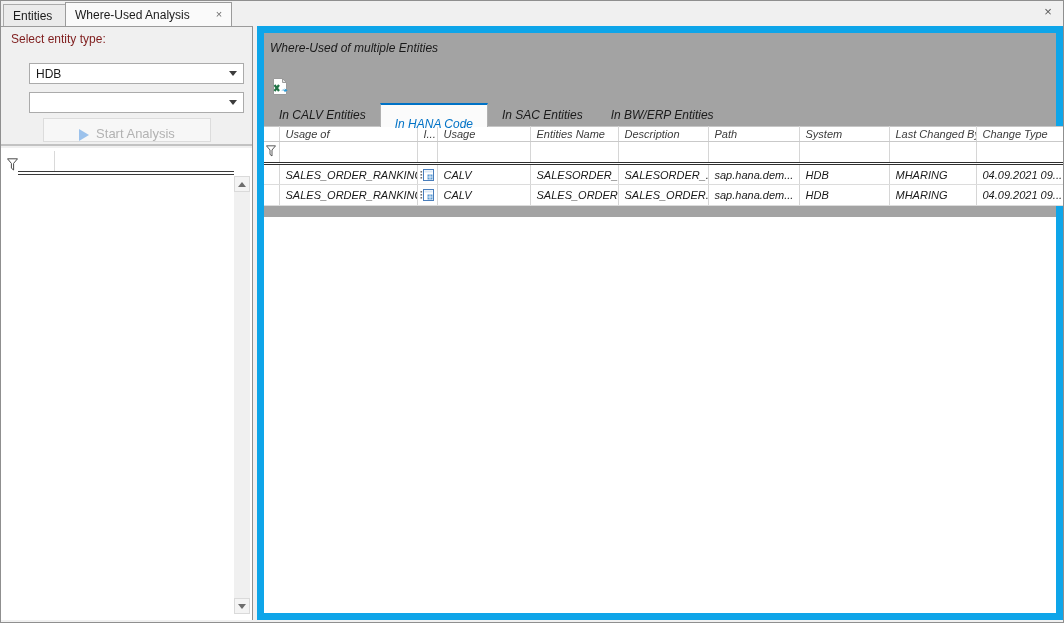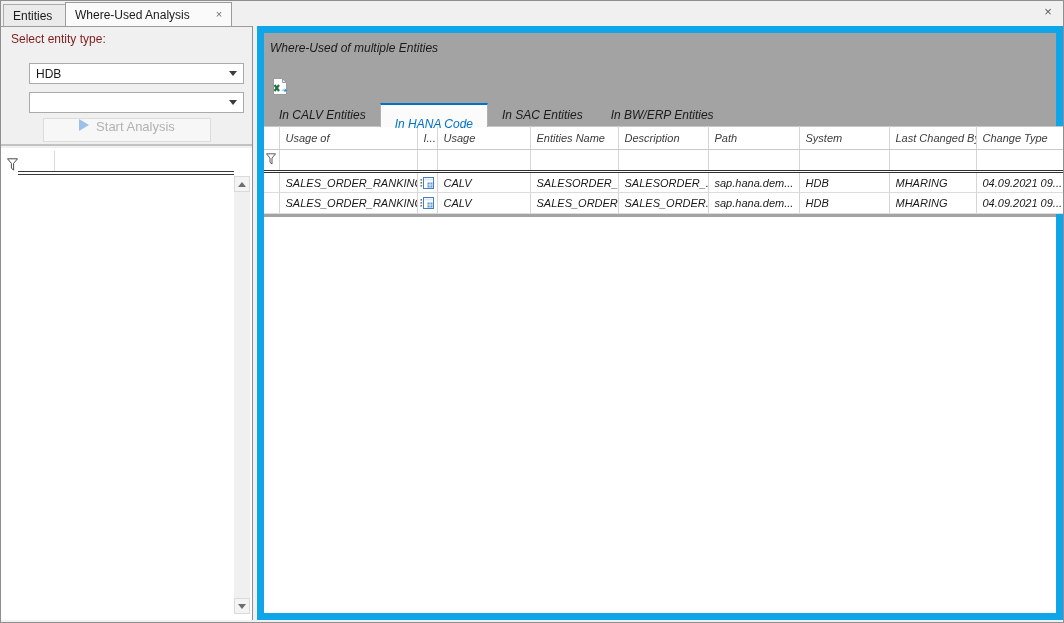--- a/index.html
+++ b/index.html
@@ -14,21 +14,21 @@
   .tab-close { font-size:11px; color:#6e6e6e; line-height:1; }
   .panel-close { position:absolute; right:7px; top:3px; font-size:13px; color:#5a5a5a; width:16px; height:16px; text-align:center; line-height:16px; }
 
   
   .left-panel { position:absolute; left:0; top:25px; width:252px; bottom:2px; background:#f0f0f0; border-top:1px solid #9b9b9b; border-right:1px solid #8f8f8f; }
   .group-title { padding:5px 10px 4px 10px; font-size:12px; color:#7f1d1d; }
   .combo { position:absolute; left:28px; width:215px; height:21px; background:#fff; border:1px solid #ababab; display:flex; align-items:center; padding:0 6px; font-size:12px; color:#1a1a1a; }
   .combo1 { top:36px; } .combo2 { top:65px; }
   .combo-value { flex:1; }
   .combo-arrow { width:0; height:0; border-left:4px solid transparent; border-right:4px solid transparent; border-top:5px solid #3c3c3c; }
-  .start-btn { position:absolute; left:42px; top:91px; width:168px; height:24px; background:#f7f7f7; border:1px solid #dcdcdc; display:flex; align-items:flex-start; justify-content:center; gap:7px; font-family:"Liberation Sans",sans-serif; font-size:13px; color:#b2b2b2; }
+  .start-btn { position:absolute; left:42px; top:91px; width:168px; height:24px; background:#f7f7f7; border:1px solid #dcdcdc; display:flex; align-items:flex-end; justify-content:center; gap:7px; font-family:"Liberation Sans",sans-serif; font-size:13px; color:#b2b2b2; }
   .play-icon { width:0; height:0; border-top:6px solid transparent; border-bottom:6px solid transparent; border-left:10px solid #9cc2ec; }
   .groupbox { position:absolute; left:0; top:0; width:100%; height:119px; border-bottom:2px solid #c2c2c2; }
   .left-tree { position:absolute; left:0; top:121px; right:0; bottom:0; background:#fff; }
   .funnel-l { position:absolute; left:6px; top:9px; }
   .tree-header { position:absolute; left:17px; top:3px; height:20px; width:216px; background:#fff; }
   .tree-col-divider { position:absolute; left:36px; top:0; bottom:0; width:1px; background:#d9d9d9; }
   .tree-sep { position:absolute; left:17px; top:23px; width:216px; height:4px; border-top:1px solid #3a3a3a; border-bottom:1px solid #3a3a3a; background:#fff; }
   .vscroll { position:absolute; right:2px; top:28px; width:16px; bottom:6px; background:#f0f0f0; }
   .scroll-btn { position:absolute; left:0; width:16px; height:16px; background:#f4f4f4; border:1px solid #dadada; display:flex; align-items:center; justify-content:center; }
   .scroll-btn.up { top:0; } .scroll-btn.down { bottom:0; }
@@ -37,21 +37,21 @@
 
   
   .right-panel { position:absolute; left:256px; top:25px; width:806px; bottom:2px; background:#a3a3a3; border:7px solid #0ea5e9;font-style:italic; }
   .rp-title { position:absolute; left:6px; top:8px; font-size:12px; color:#1a1a1a; }
   .export-btn { position:absolute; left:5px; top:44px; width:22px; height:22px; background:transparent; border:none; padding:0; }
   .result-tabs { position:absolute; left:1px; top:72px; height:21px; display:flex; z-index:2; }
   .rtab { padding:3px 14px 0 14px; font-size:12px; color:#1a1a1a; height:21px; }
   .rtab.selected { background:#fbfbfb; border:1px solid #b0b0b0; border-top:2px solid #0072c6; border-bottom:none; color:#0072c6; margin-top:-2px; height:24px; padding-top:12px; }
   .wu-table { position:absolute; left:0; top:93px; width:804px; border-collapse:collapse; table-layout:fixed; background:#fff; }
   .wu-table th, .wu-table td { border-right:1px solid #d6d6d6; border-bottom:1px solid #dcdcdc; font-weight:normal; text-align:left; padding:0 6px; font-size:11px; color:#1a1a1a; white-space:nowrap; overflow:hidden; }
-  .wu-table tr.hdr th { height:23px; background:#fff; color:#3b3b3b; border-top:1px solid #c6c6c6; border-bottom:1px solid #c9c9c9; }
+  .wu-table tr.hdr th { height:15px; background:#fff; color:#3b3b3b; border-top:1px solid #c6c6c6; border-bottom:1px solid #c9c9c9; }
   .wu-table tr.filter td { height:22px; border-bottom:3px double #2f2f2f; }
   .wu-table tr.datarow td { height:21px; }
   .wu-table td.ind, .wu-table th.ind { padding:0 2px; text-align:center; }
   .table-fill { position:absolute; left:0; top:184px; right:0; bottom:0; background:#fff; }
   .cell-icon { vertical-align:middle; }
 </style>
 </head>
 <body>
 
 <div class="app">

